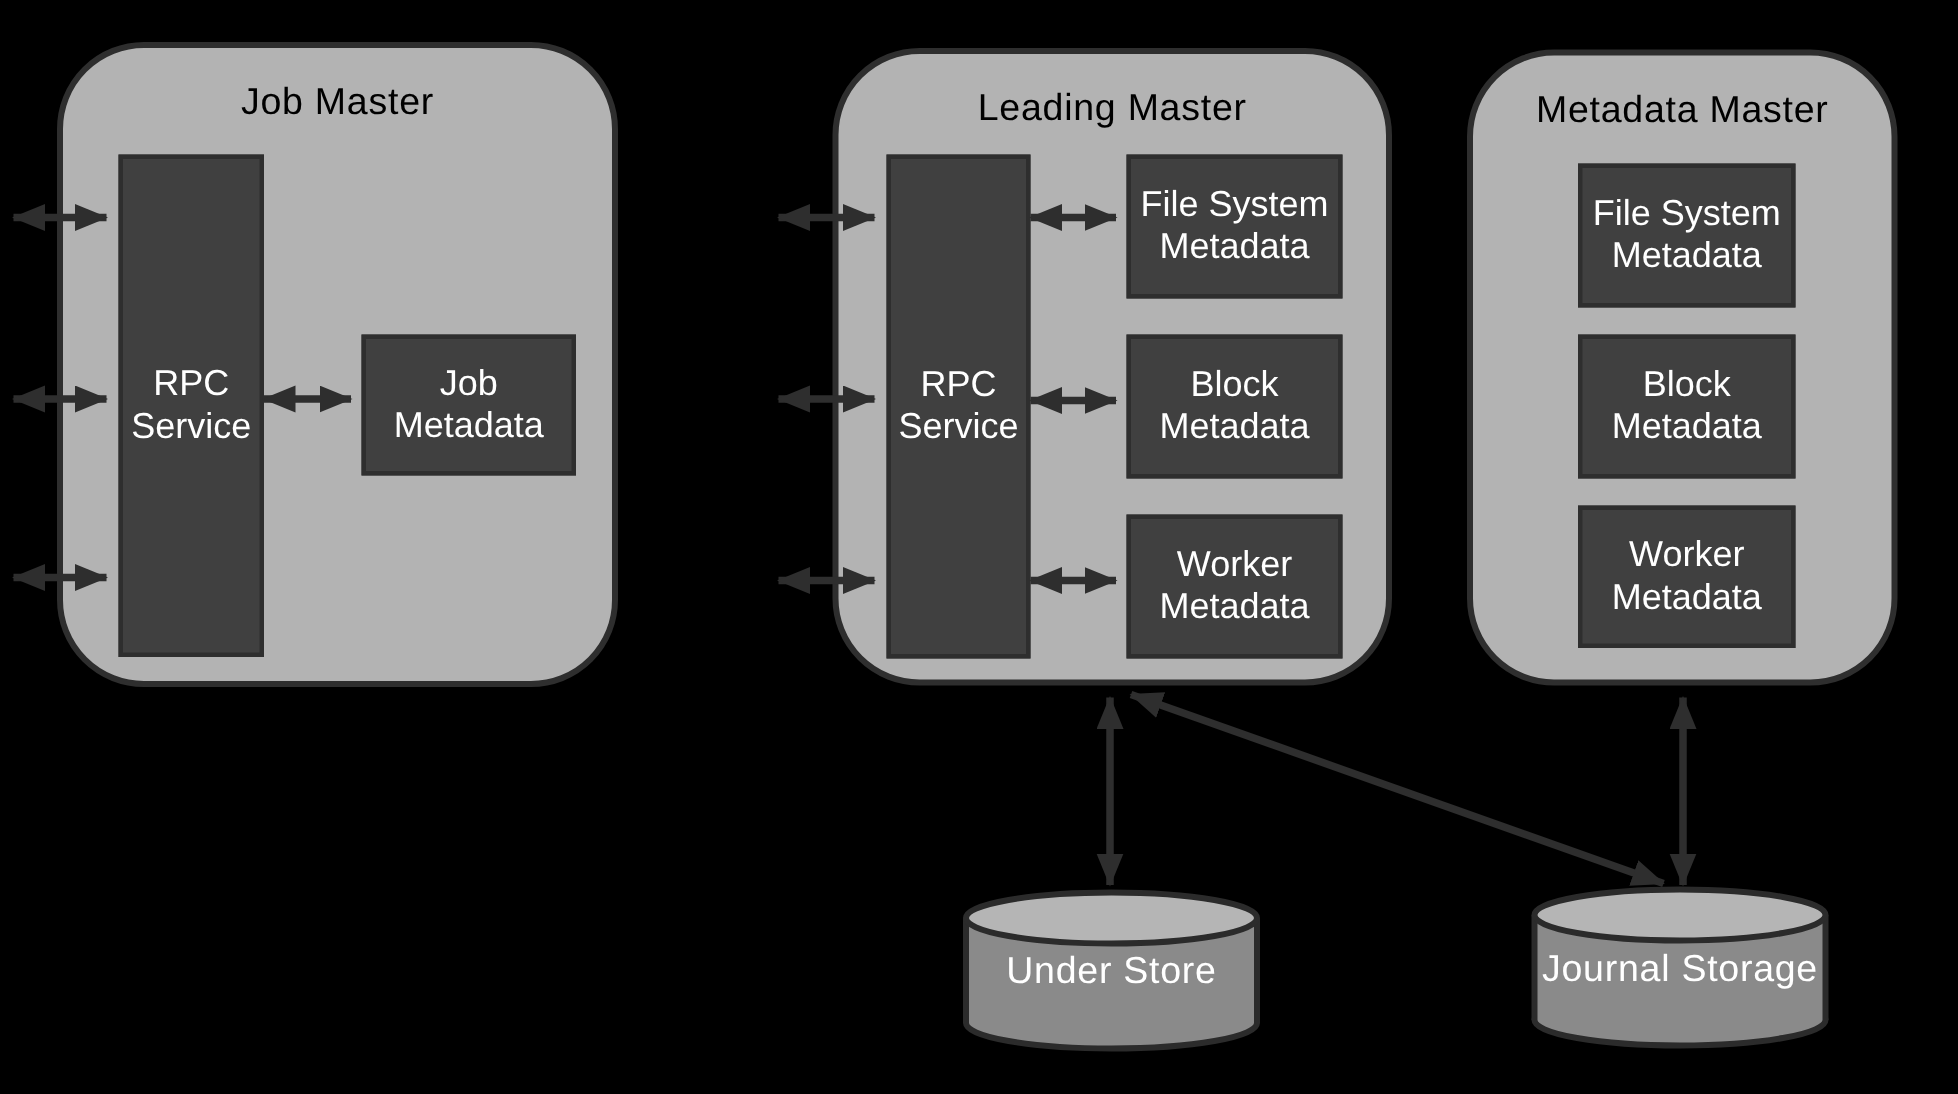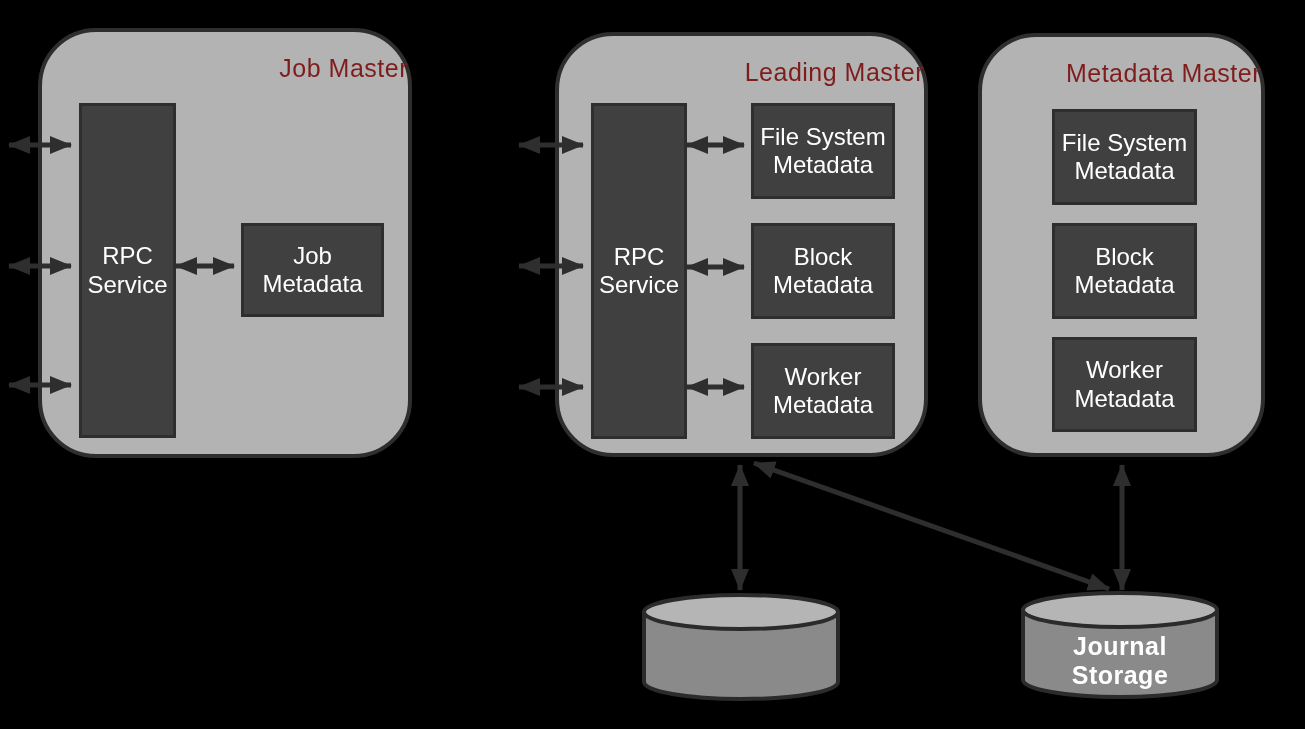--- a/index.html
+++ b/index.html
@@ -10,21 +10,21 @@
   }
   .master {
     position:absolute; background:#b3b3b3;
     border:4px solid #2e2e2e; border-radius:58px;
   }
   #job-master      { left:38px;  top:28px; width:374px; height:430px; }
   #leading-master  { left:555px; top:32px; width:373px; height:425px; }
   #standby-master  { left:978px; top:33px; width:287px; height:424px; }
   .master-title {
     position:absolute; top:22px; left:0; width:100%;
-    text-align:right; color:#7f1d1d; font-size:25px; letter-spacing:0.5px;
+    text-align:center; color:#000000; font-size:25px; letter-spacing:0.5px;
   }
   .blue-box {
     position:absolute; background:#404040; border:3px solid #2e2e2e;
     color:#fff; display:flex; align-items:center; justify-content:center;
     text-align:center; font-size:24px; line-height:1.18; padding:2px;
   }
   
   #job-rpc   { left:37px;  top:71px;  width:97px;  height:335px; }
   #job-meta  { left:199px; top:191px; width:143px; height:94px; }
   
@@ -39,21 +39,21 @@
 
   .overlay {
     position:absolute; left:0; top:0; width:1305px; height:729px;
     z-index:5; pointer-events:none;
   }
   .cyl-label {
     position:absolute; z-index:6; color:#fff; font-size:25px;
     text-align:center; letter-spacing:0.5px;
   }
   #under-store-label    { left:644px;  top:633px; width:194px; }
-  #journal-store-label  { left:1023px; top:632px; width:194px;font-weight:bold; }
+  #journal-store-label  { left:1023px; top:632px; width:194px; }
 </style>
 </head>
 <body>
 
 <div class="canvas">
 
   <div class="master" id="job-master">
     <div class="master-title">Job Master</div>
     <div class="blue-box" id="job-rpc">RPC Service</div>
     <div class="blue-box" id="job-meta">Job Metadata</div>
@@ -67,20 +67,21 @@
     <div class="blue-box" id="lead-wkr">Worker Metadata</div>
   </div>
 
   <div class="master" id="standby-master">
     <div class="master-title">Metadata Master</div>
     <div class="blue-box" id="stby-fs">File System Metadata</div>
     <div class="blue-box" id="stby-blk">Block Metadata</div>
     <div class="blue-box" id="stby-wkr">Worker Metadata</div>
   </div>
 
+  <div class="cyl-label" id="under-store-label">Under Store</div>
   <div class="cyl-label" id="journal-store-label">Journal Storage</div>
 
   <svg class="overlay" viewBox="0 0 1305 729" xmlns="http://www.w3.org/2000/svg">
     <defs>
       <marker id="ah" markerUnits="userSpaceOnUse" markerWidth="24" markerHeight="20" refX="21" refY="9" orient="auto-start-reverse">
         <path d="M0,0 L22,9 L0,18 Z" fill="#2e2e2e"></path>
       </marker>
     </defs>
 
     <g>

